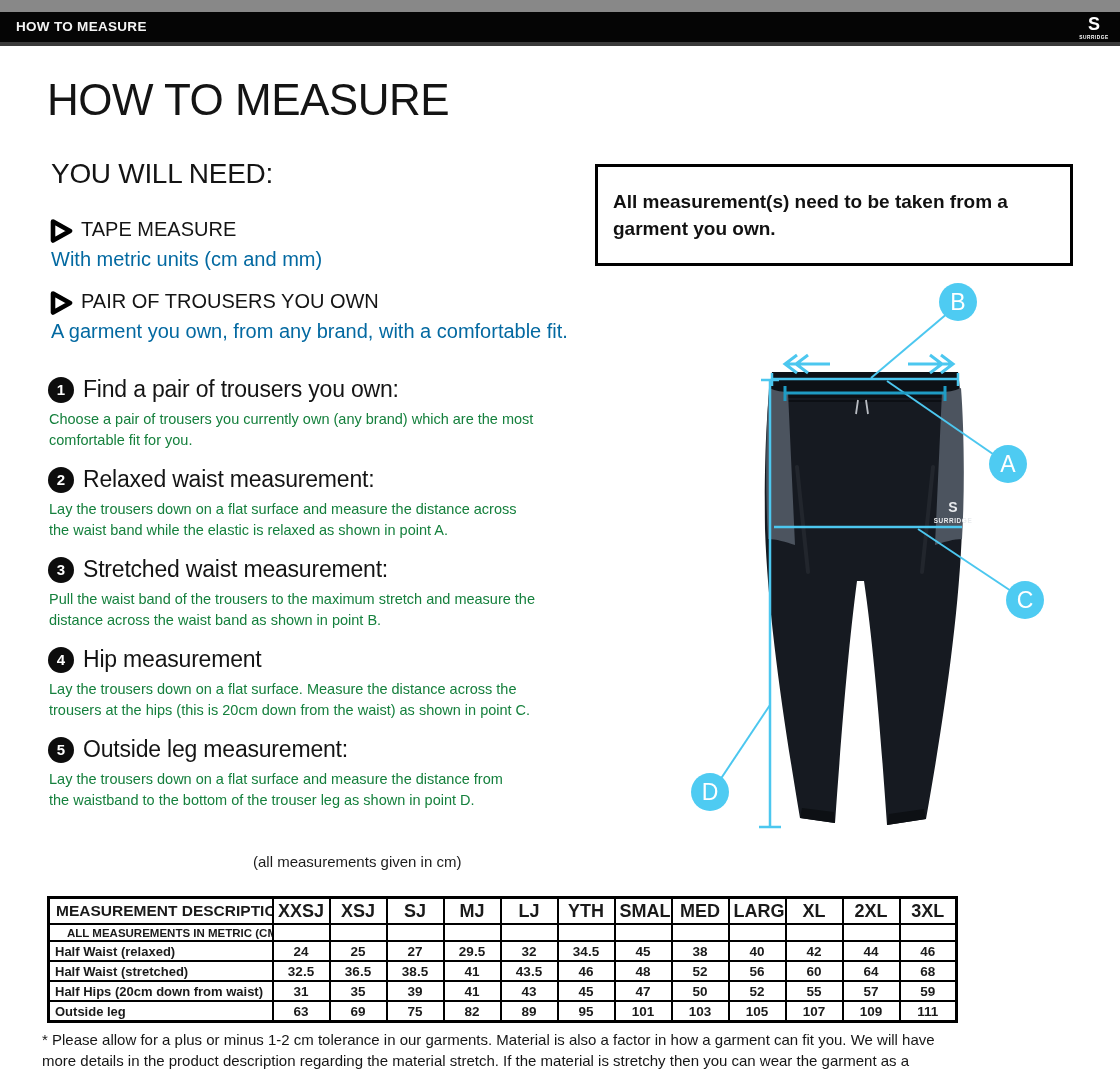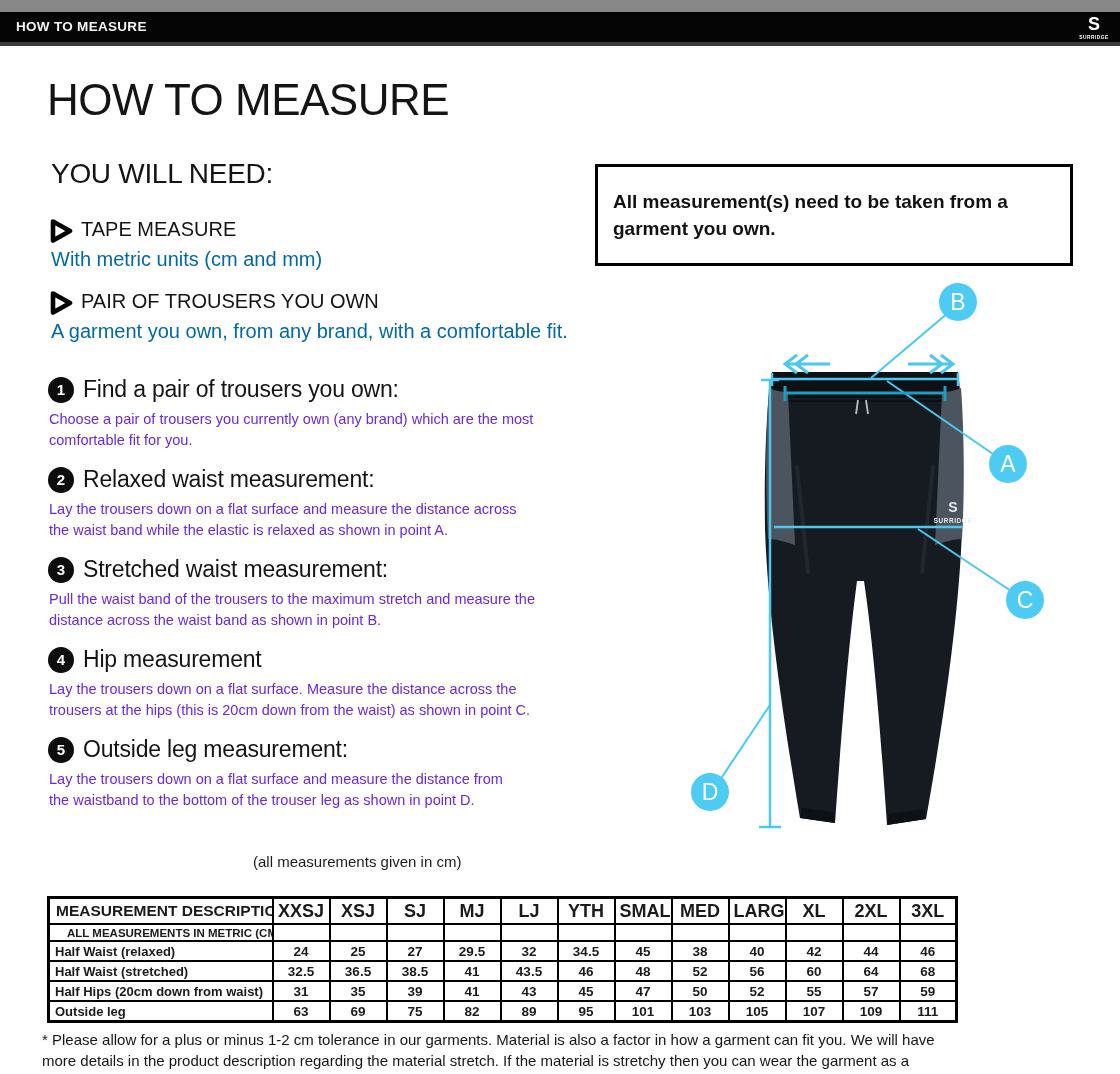--- a/index.html
+++ b/index.html
@@ -47,21 +47,21 @@
   .step{ position:absolute; left:48px; width:560px; }
   .step-head{ display:flex; align-items:center; gap:9px; }
   .badge{
     width:26px; height:26px; border-radius:50%; background:#0d0d0d; color:#fff;
     display:flex; align-items:center; justify-content:center;
     font-size:15px; font-weight:bold; flex:0 0 26px;
   }
   .step-title{ font-size:23px; color:#141414; letter-spacing:-.2px; }
   .step-body{
     margin-top:6px; margin-left:1px; font-size:14.5px; line-height:21px;
-    color:#6d28d9; white-space:pre-line;
+    color:#15803d; white-space:pre-line;
   }
   .step.s1{top:364px}.step.s2{top:454px}.step.s3{top:544px}.step.s4{top:634px}.step.s5{top:724px}
 
   
   .figure-svg{ position:absolute; left:690px; top:255px; }
   .m-circle{
     position:absolute; width:38px; height:38px; border-radius:50%;
     background:#4ecbf2; color:#fff; display:flex; align-items:center; justify-content:center;
     font-size:23px; line-height:1;
   }

